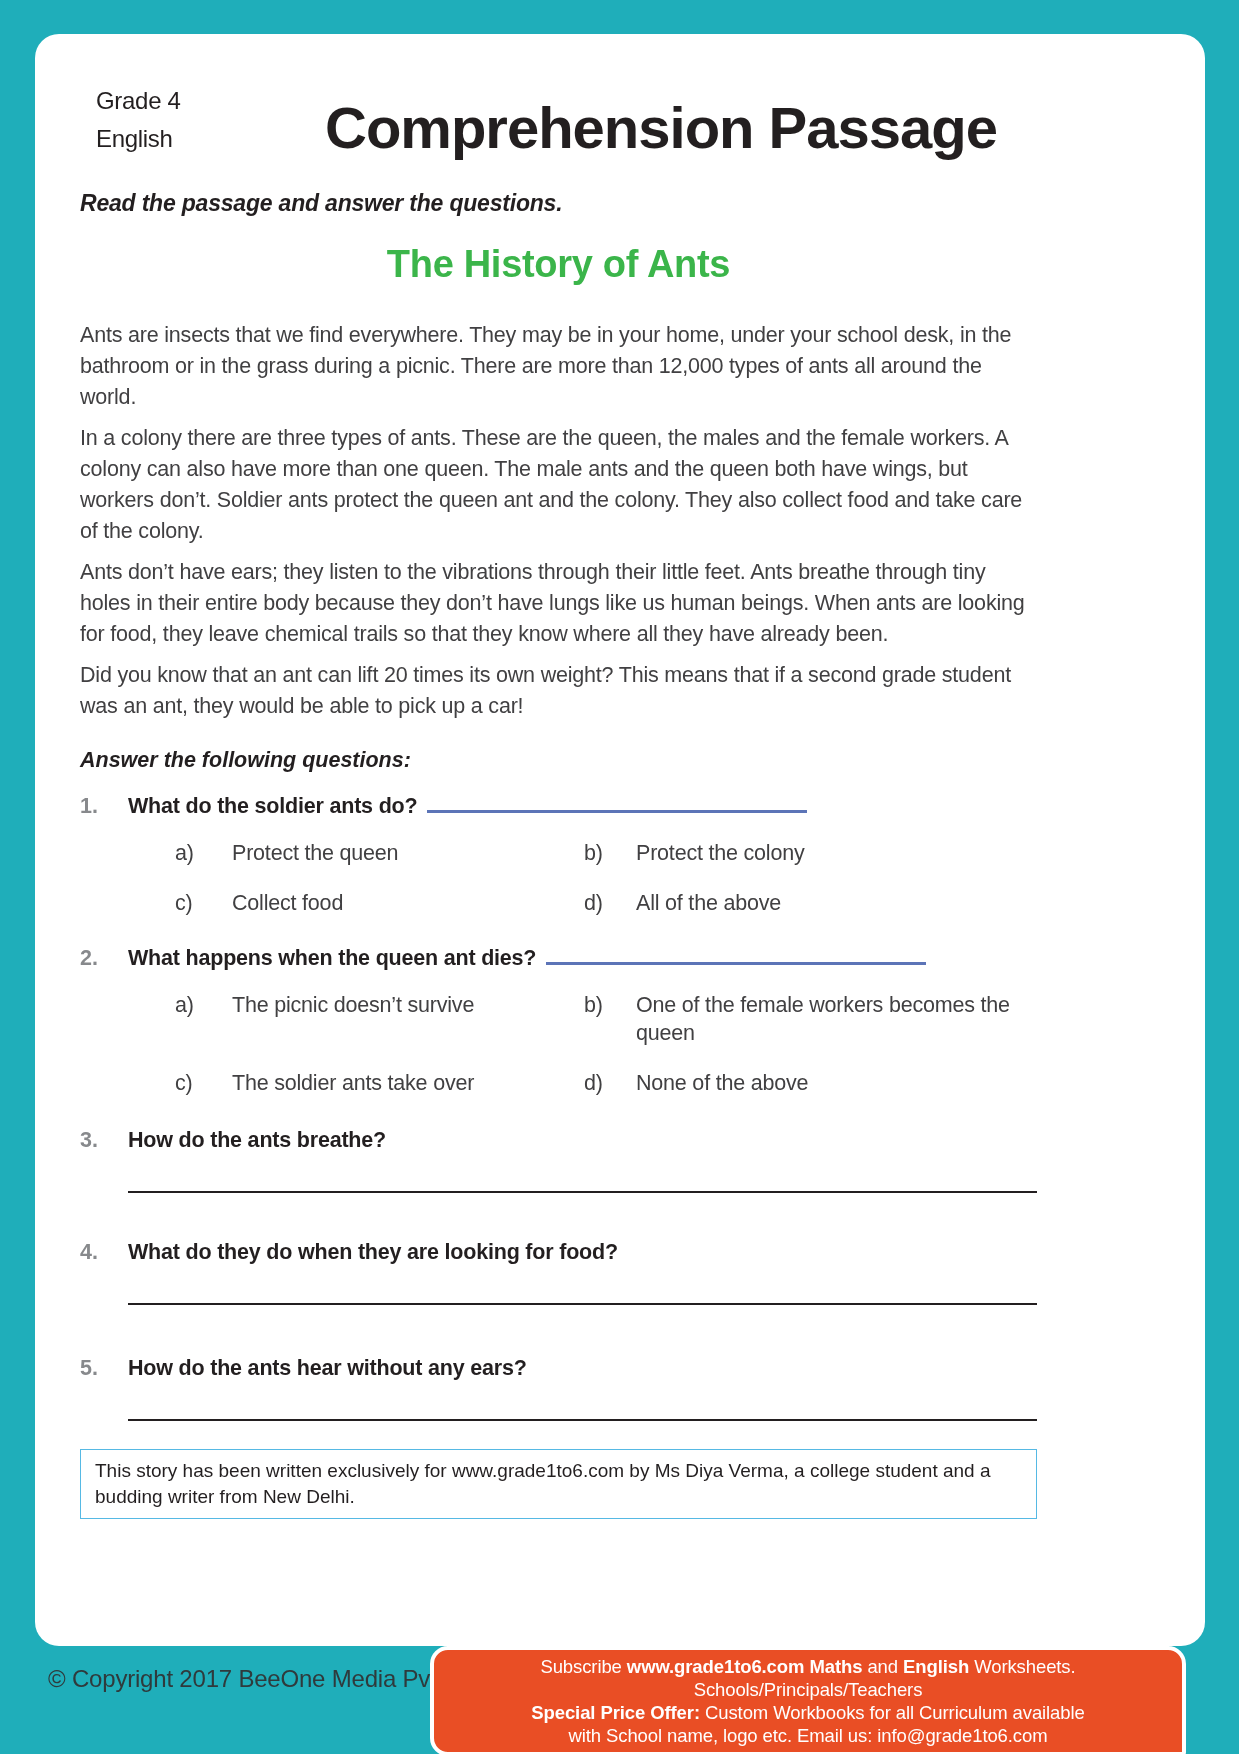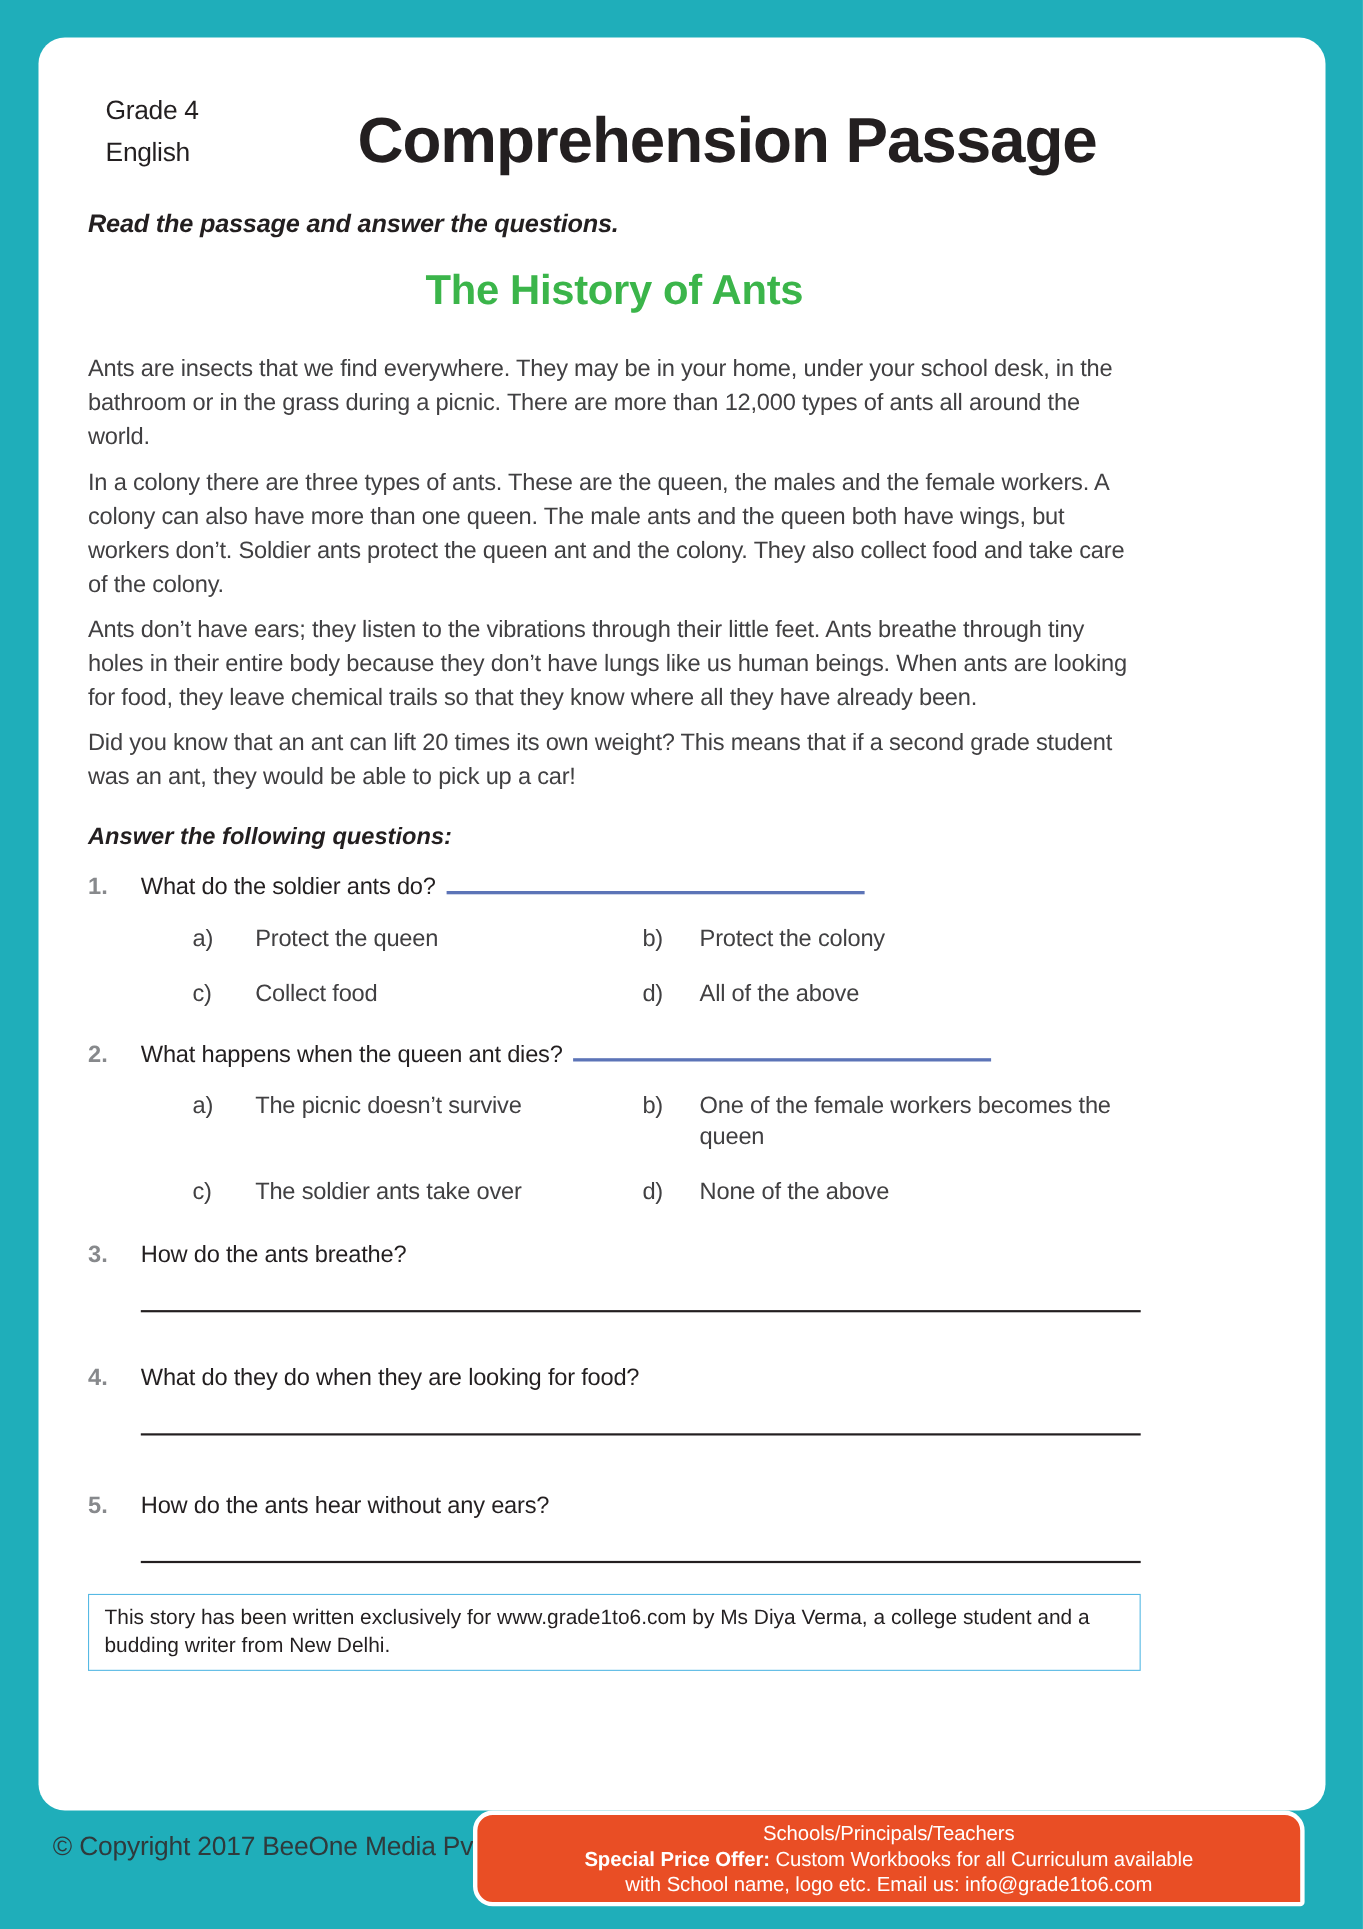--- a/index.html
+++ b/index.html
@@ -50,21 +50,21 @@
   }
   
   .question.mc { margin-top:20px; }
   .q2 { margin-top:28px !important; }
   .q-row { display:flex; align-items:baseline; }
   .q-num {
     flex:0 0 48px;
     font-size:21.5px; font-weight:bold; color:#87898c;
   }
   .q-text {
-    font-size:21.5px; font-weight:normal; color:#231f20;
+    font-size:21.5px; font-weight:bold; color:#231f20;
     letter-spacing:-0.2px; line-height:26px;
   }
   .blue-line {
     flex:0 0 380px; height:16px; margin-left:10px;
     border-bottom:3px solid #5c74b7;
   }
   .options {
     display:grid;
     grid-template-columns:57px 352px 52px 1fr;
     row-gap:22px;
@@ -201,18 +201,19 @@
       <span>This story has been written exclusively for www.grade1to6.com by Ms Diya Verma, a college student and a budding writer from New Delhi.</span>
     </div>
 
   </div>
 
   <div class="copyright">
     <div>© Copyright 2017 BeeOne Media Pvt. Ltd.</div>
   </div>
 
   <div class="promo-box">
+    <div class="promo-line"><span>Subscribe </span><b>www.grade1to6.com Maths</b><span> and </span><b>English</b><span> Worksheets.</span></div>
     <div class="promo-line">Schools/Principals/Teachers</div>
     <div class="promo-line"><b>Special Price Offer:</b><span> Custom Workbooks for all Curriculum available</span></div>
     <div class="promo-line">with School name, logo etc. Email us: info@grade1to6.com</div>
   </div>
 
 </div>
 
 </body></html>

